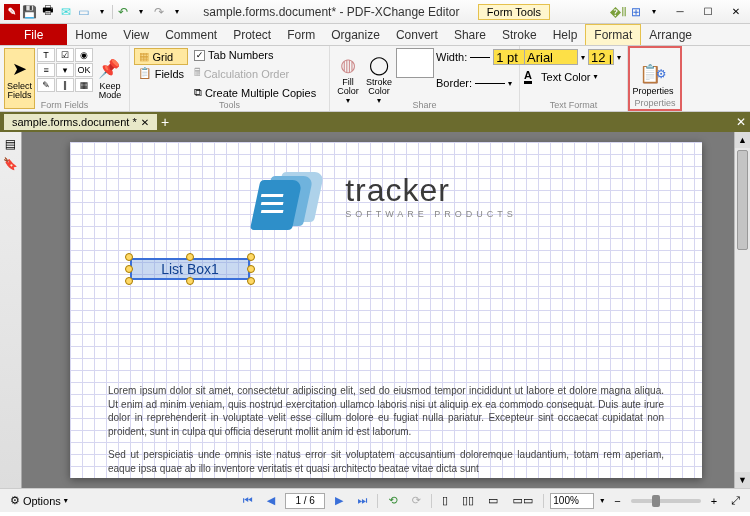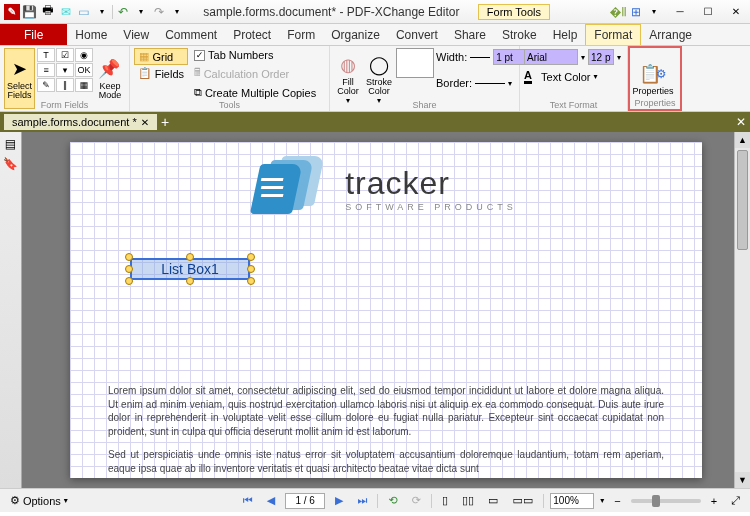--- a/index.html
+++ b/index.html
@@ -23,35 +23,35 @@
 .big-btn.sel { background: #ffe8a0; border: 1px solid #d9b24a; }
 .btn-icon { width: 24px; height: 24px; display: flex; align-items: center; justify-content: center; font-size: 18px; }
 .mini-grid { display: flex; flex-direction: column; gap: 1px; }
 .mini-row { display: flex; gap: 1px; }
 .mini-btn { width: 18px; height: 14px; border: 1px solid #ccc; background: #fff; font-size: 9px; display: flex; align-items: center; justify-content: center; cursor: pointer; }
 .tool-item { display: flex; align-items: center; gap: 3px; font-size: 11px; padding: 1px 4px; cursor: pointer; white-space: nowrap; }
 .tool-item.hi { background: #ffe8a0; border: 1px solid #d9b24a; }
 .checkbox { width: 11px; height: 11px; border: 1px solid #888; background: #fff; display: inline-flex; align-items: center; justify-content: center; font-size: 9px; }
 .style-swatch { width: 38px; height: 30px; border: 1px solid #999; background: #fff; cursor: pointer; }
 .prop-row { display: flex; align-items: center; gap: 3px; font-size: 11px; padding: 1px 0; white-space: nowrap; }
-.prop-input { height: 16px; border: 1px solid #aaa; background: #c4b5fd; font-size: 10px; padding: 0 2px; }
+.prop-input { height: 16px; border: 1px solid #aaa; background: #fde047; font-size: 13px; padding: 0 2px; }
 .proppanel { border: 2px solid #e06060; }
 .tabstrip { height: 20px; background: #6b6b2e; display: flex; align-items: center; padding: 0 4px; }
 .doc-tab { background: #e8e8c8; padding: 2px 8px; font-size: 11px; display: flex; align-items: center; gap: 4px; }
 .tab-add { color: #fff; margin-left: 4px; font-size: 14px; cursor: pointer; }
 .tab-close-strip { color: #fff; margin-left: auto; font-size: 12px; cursor: pointer; }
 .workspace { height: 356px; display: flex; background: #888; position: relative; }
 .gutter-left { width: 22px; background: linear-gradient(#eee,#ddd); border-right: 1px solid #aaa; display: flex; flex-direction: column; align-items: center; gap: 4px; padding-top: 4px; }
 .gutter-left .g-icon { width: 16px; height: 16px; font-size: 12px; display: flex; align-items: center; justify-content: center; cursor: pointer; }
 .canvas-area { flex: 1; background: #7a7a7a; overflow: hidden; display: flex; justify-content: center; padding: 10px 24px; position: relative; }
 .page { width: 632px; height: 100%; background: #fff; position: relative; box-shadow: 0 2px 8px rgba(0,0,0,.4); overflow: hidden;
   background-image: linear-gradient(#d6d6f0 1px, transparent 1px), linear-gradient(90deg, #d6d6f0 1px, transparent 1px),
                     linear-gradient(#c0c0e8 1px, transparent 1px), linear-gradient(90deg, #c0c0e8 1px, transparent 1px);
   background-size: 12px 12px, 12px 12px, 60px 60px, 60px 60px; }
-.logo-area { position: absolute; top: 14px; left: 50%; transform: translateX(-50%); display: flex; align-items: flex-end; gap: 20px; }
+.logo-area { position: absolute; top: 30px; left: 50%; transform: translateX(-50%); display: flex; align-items: flex-start; gap: 20px; }
 .logo-mark { width: 70px; height: 56px; position: relative; }
 .logo-mark .sheet { position: absolute; width: 42px; height: 50px; border-radius: 4px 10px 4px 4px; transform: skewX(-12deg); }
 .logo-mark .s1 { background: #aed2ea; left: 22px; top: 0; }
 .logo-mark .s2 { background: #6fb3dd; left: 11px; top: 4px; }
 .logo-mark .s3 { background: #2e8fc9; left: 0; top: 8px; }
 .logo-mark .line { position: absolute; width: 22px; height: 3px; background: #fff; left: 6px; transform: skewX(-12deg); }
 .logo-text { font-size: 32px; color: #3a3a3a; font-weight: 400; letter-spacing: 1px; }
 .logo-sub { font-size: 9px; color: #888; letter-spacing: 4px; text-transform: uppercase; }
 .form-obj { position: absolute; top: 116px; left: 60px; width: 120px; height: 22px; }
 .form-obj .sel-box { position: absolute; inset: 0; border: 2px solid #3a6fd8; background: rgba(120,160,220,.4); display: flex; align-items: center; justify-content: center; font-size: 14px; color: #104090; }

